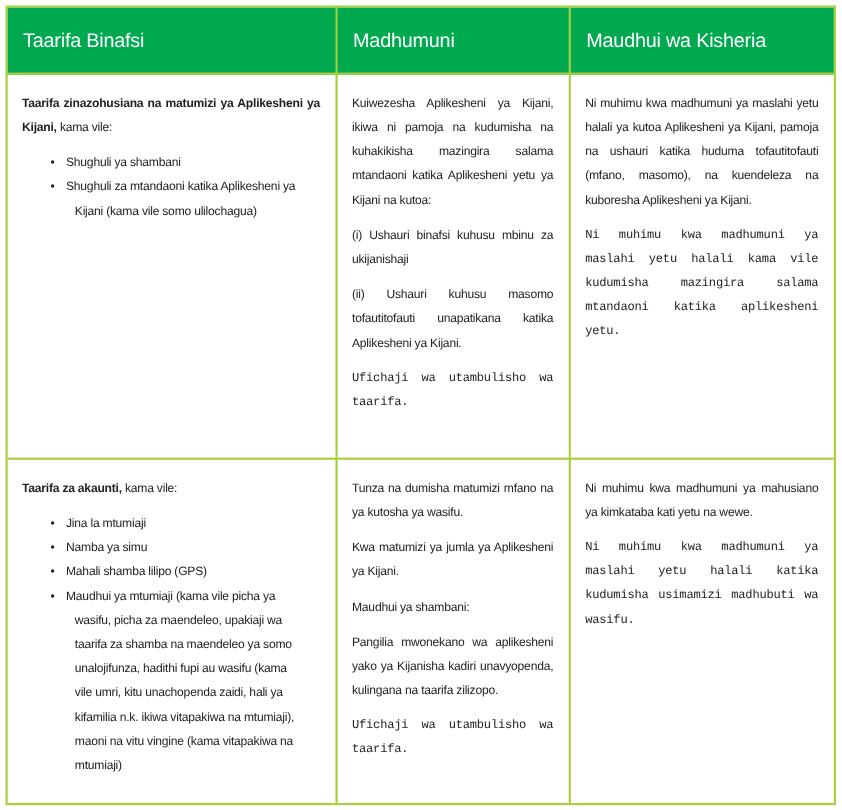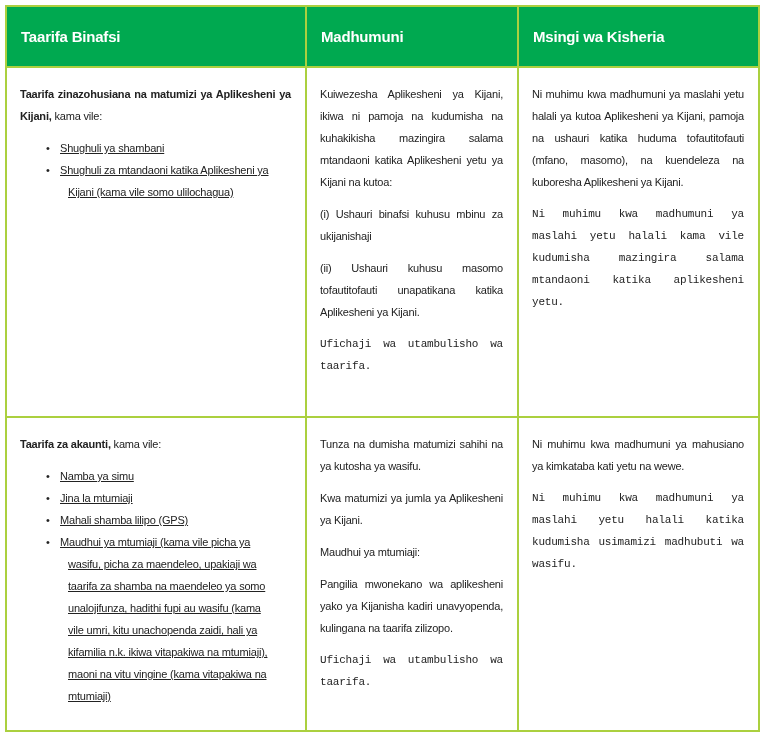--- a/index.html
+++ b/index.html
@@ -29,39 +29,38 @@
     padding:15px 14px 4px 13px;
     font-size:11px;
     line-height:22px;
     letter-spacing:-0.2px;
     overflow:hidden;
   }
   .cell.c1,.cell.c2{border-right:2px solid var(--border);}
   .cell.head{
     background:var(--header-bg);
     color:var(--header-text);
-    font-weight:bold;
-    font-size:15px;
+    font-weight:normal;
+    font-size:18px;
     display:flex;
     align-items:center;
     padding:0 0 0 14px;
     border-bottom:2px solid var(--border);
   }
   .cell.r2{border-top:2px solid var(--border);}
   .cell p{
     text-align:justify;
     margin:0 0 10px 0;
   }
   .cell p.last{margin-bottom:0;font-family:Liberation Mono, monospace;}
   .intro strong{font-weight:bold;}
   ul.blist{
     list-style:none;
     margin:10px 12px 0 0;
     padding-left:26px;
-    text-decoration:underline;
   }
   ul.blist li{
     position:relative;
     padding-left:22px;
     text-indent:-8px;
     line-height:22px;
   }
   ul.blist li::before{
     content:"\2022";
     position:absolute;
@@ -74,21 +73,21 @@
 
 <div class="table">
 
   <div class="cell head c1">
     <span>Taarifa Binafsi</span>
   </div>
   <div class="cell head c2">
     <span>Madhumuni</span>
   </div>
   <div class="cell head c3">
-    <span>Msingi wa Kisheria</span>
+    <span>Maudhui wa Kisheria</span>
   </div>
 
   <div class="cell body c1 r1">
     <p class="intro"><strong>Taarifa zinazohusiana na matumizi ya Aplikesheni ya Kijani,</strong><span> kama vile:</span></p>
     <ul class="blist">
       <li>Shughuli ya shambani</li>
       <li>Shughuli za mtandaoni katika Aplikesheni ya Kijani (kama vile somo ulilochagua)</li>
     </ul>
   </div>
   <div class="cell body c2 r1">
@@ -98,30 +97,30 @@
     <p class="last">Ufichaji wa utambulisho wa taarifa.</p>
   </div>
   <div class="cell body c3 r1">
     <p>Ni muhimu kwa madhumuni ya maslahi yetu halali ya kutoa Aplikesheni ya Kijani, pamoja na ushauri katika huduma tofautitofauti (mfano, masomo), na kuendeleza na kuboresha Aplikesheni ya Kijani.</p>
     <p class="last">Ni muhimu kwa madhumuni ya maslahi yetu halali kama vile kudumisha mazingira salama mtandaoni katika aplikesheni yetu.</p>
   </div>
 
   <div class="cell body c1 r2">
     <p class="intro"><strong>Taarifa za akaunti,</strong><span> kama vile:</span></p>
     <ul class="blist">
+      <li>Jina la mtumiaji</li>
       <li>Namba ya simu</li>
-      <li>Jina la mtumiaji</li>
       <li>Mahali shamba lilipo (GPS)</li>
       <li>Maudhui ya mtumiaji (kama vile picha ya wasifu, picha za maendeleo, upakiaji wa taarifa za shamba na maendeleo ya somo unalojifunza, hadithi fupi au wasifu (kama vile umri, kitu unachopenda zaidi, hali ya kifamilia n.k. ikiwa vitapakiwa na mtumiaji), maoni na vitu vingine (kama vitapakiwa na mtumiaji)</li>
     </ul>
   </div>
   <div class="cell body c2 r2">
-    <p>Tunza na dumisha matumizi sahihi na ya kutosha ya wasifu.</p>
+    <p>Tunza na dumisha matumizi mfano na ya kutosha ya wasifu.</p>
     <p>Kwa matumizi ya jumla ya Aplikesheni ya Kijani.</p>
-    <p>Maudhui ya mtumiaji:</p>
+    <p>Maudhui ya shambani:</p>
     <p>Pangilia mwonekano wa aplikesheni yako ya Kijanisha kadiri unavyopenda, kulingana na taarifa zilizopo.</p>
     <p class="last">Ufichaji wa utambulisho wa taarifa.</p>
   </div>
   <div class="cell body c3 r2">
     <p>Ni muhimu kwa madhumuni ya mahusiano ya kimkataba kati yetu na wewe.</p>
     <p class="last">Ni muhimu kwa madhumuni ya maslahi yetu halali katika kudumisha usimamizi madhubuti wa wasifu.</p>
   </div>
 
 </div>
 

